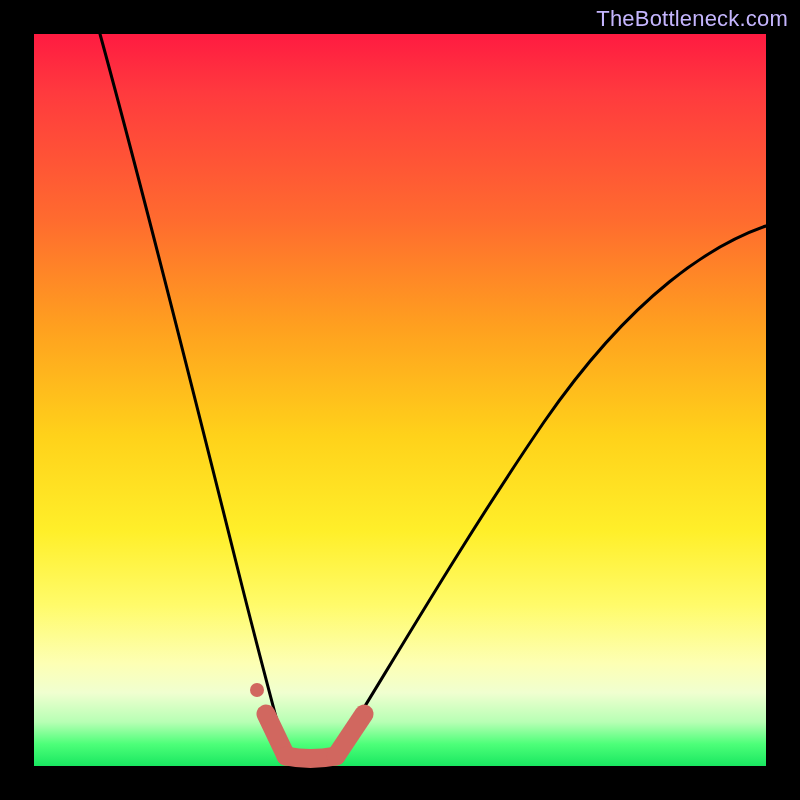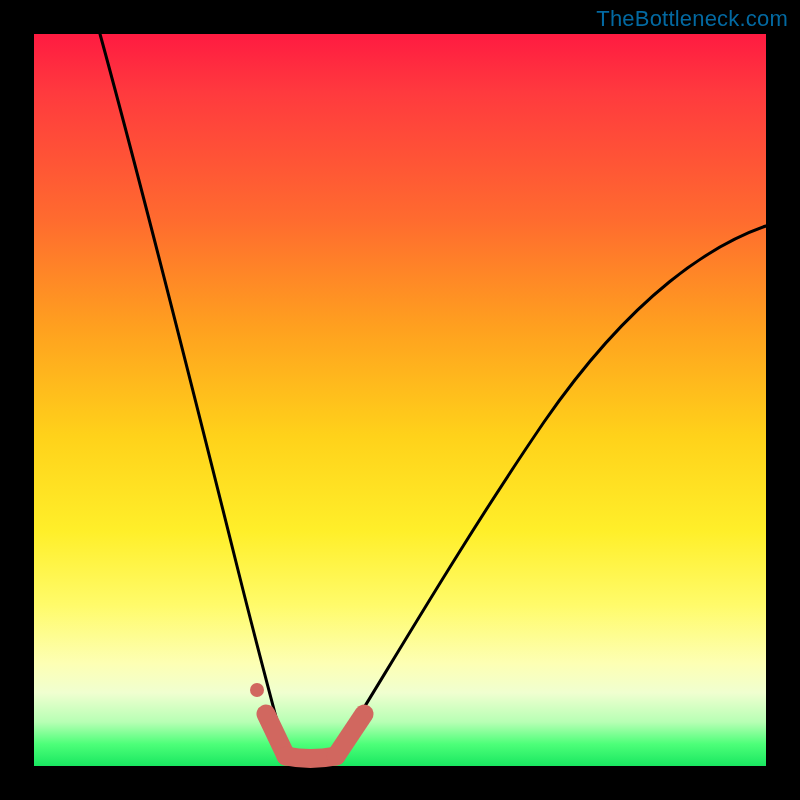--- a/index.html
+++ b/index.html
@@ -39,21 +39,21 @@
       #f0ffd0 90%,
       #b7ffb4 94%,
       #4dff79 97%,
       #19e760 100%
     );
   }
   .watermark {
     position: absolute;
     top: 6px;
     right: 12px;
-    color: #0369a1;
+    color: #c4b5fd;
     font-size: 22px;
     letter-spacing: 0.2px;
     font-weight: 500;
   }
   svg.curves {
     position: absolute;
     left: 0;
     top: 0;
     width: 732px;
     height: 732px;

